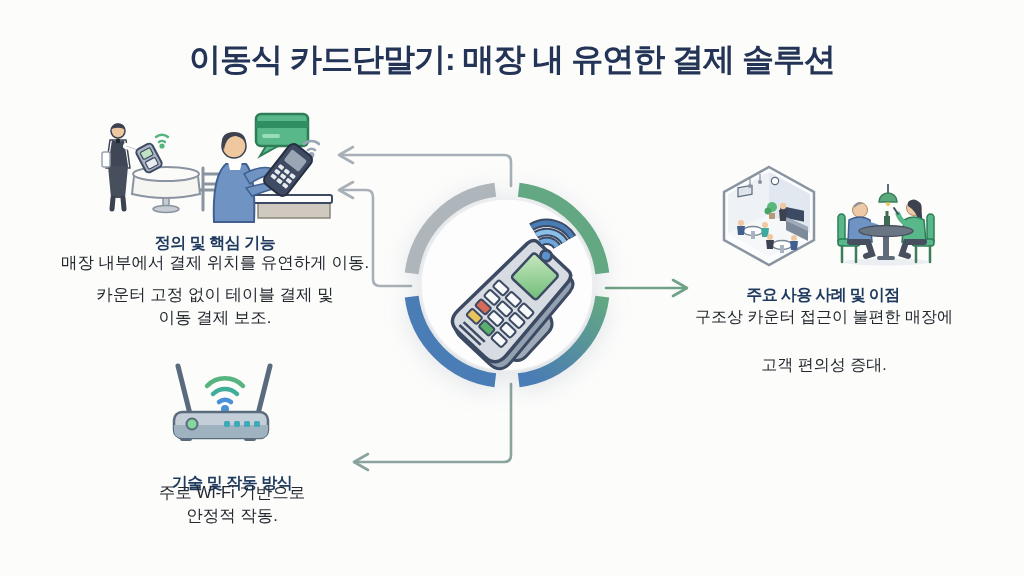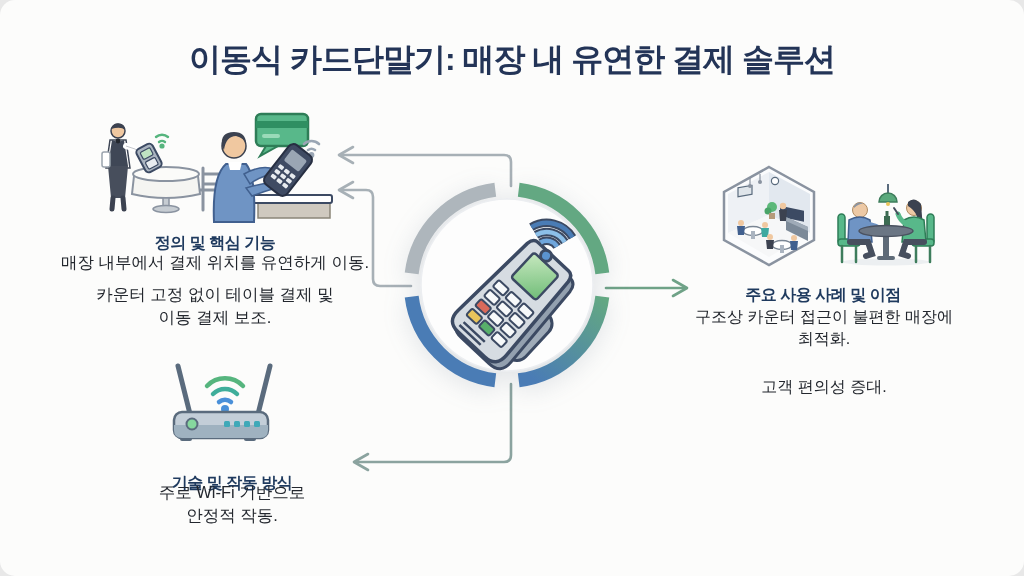--- a/index.html
+++ b/index.html
@@ -1,39 +1,38 @@
 <!DOCTYPE html>
 <html><head>
 <meta charset="utf-8">
 <style>
   html,body{margin:0;padding:0;background:#e8e8e8;}
   .canvas{
     position:relative;width:1024px;height:576px;overflow:hidden;
     background:#fcfcfb;
     font-family:"Liberation Sans","DejaVu Sans",sans-serif;
     color:#23272e;
-    border-radius:15px;
   }
   .abs{position:absolute;}
   .page-title{
     left:0;top:38px;width:1024px;text-align:center;
     font-size:32px;font-weight:800;color:#233457;letter-spacing:-1px;
   }
   .sec-heading{
     font-size:16px;font-weight:800;color:#1f3a5e;text-align:center;letter-spacing:-0.5px;
   }
   .sec-body{font-size:16.5px;font-weight:400;color:#23272e;text-align:center;line-height:1.38;}
   .sec-body .para{margin:0 0 9px 0;}
   .sec-body .line{margin:0;}
   
   .def-heading{left:65px;top:220px;width:300px;}
   .def-body{left:20px;top:251px;width:390px;}
   .tech-heading{left:82px;top:460px;width:300px;}
   .tech-body{left:82px;top:481px;width:300px;}
-  .use-heading{left:673px;top:272px;width:300px;}
+  .use-heading{left:673px;top:272px;width:300px;font-family:Liberation Serif, serif;}
   .use-body{left:658px;top:306px;width:332px;font-size:16px;}
   .use-body .para2{margin-top:26px;}
   .emblem{left:396px;top:174px;filter:drop-shadow(0 5px 12px rgba(80,100,125,.16));}
   .connectors{left:0;top:0;pointer-events:none;}
   svg{display:block;}
 </style>
 </head>
 <body>
 
 <div class="canvas">
@@ -307,18 +306,17 @@
       <rect x="48" y="32" width="6" height="13" fill="#3c6b52"></rect>
       <rect x="49.5" y="27" width="3" height="6" fill="#3c6b52"></rect>
       <ellipse cx="38" cy="45" rx="6" ry="2.5" fill="#ffffff" stroke="#8a93a0" stroke-width="1.2"></ellipse>
       <ellipse cx="64" cy="45" rx="6" ry="2.5" fill="#ffffff" stroke="#8a93a0" stroke-width="1.2"></ellipse>
       <ellipse cx="50" cy="47" rx="27" ry="5.5" fill="#6b7684" stroke="#4a5260" stroke-width="1.5"></ellipse>
     </svg>
 
     <h2 class="abs sec-heading use-heading">주요 사용 사례 및 이점</h2>
     <div class="abs sec-body use-body">
       <p class="line">구조상 카운터 접근이 불편한 매장에</p>
-      <p class="line">최적화.</p>
       <p class="line para2">고객 편의성 증대.</p>
     </div>
   </div>
 
 </div>
 
 </body></html>

